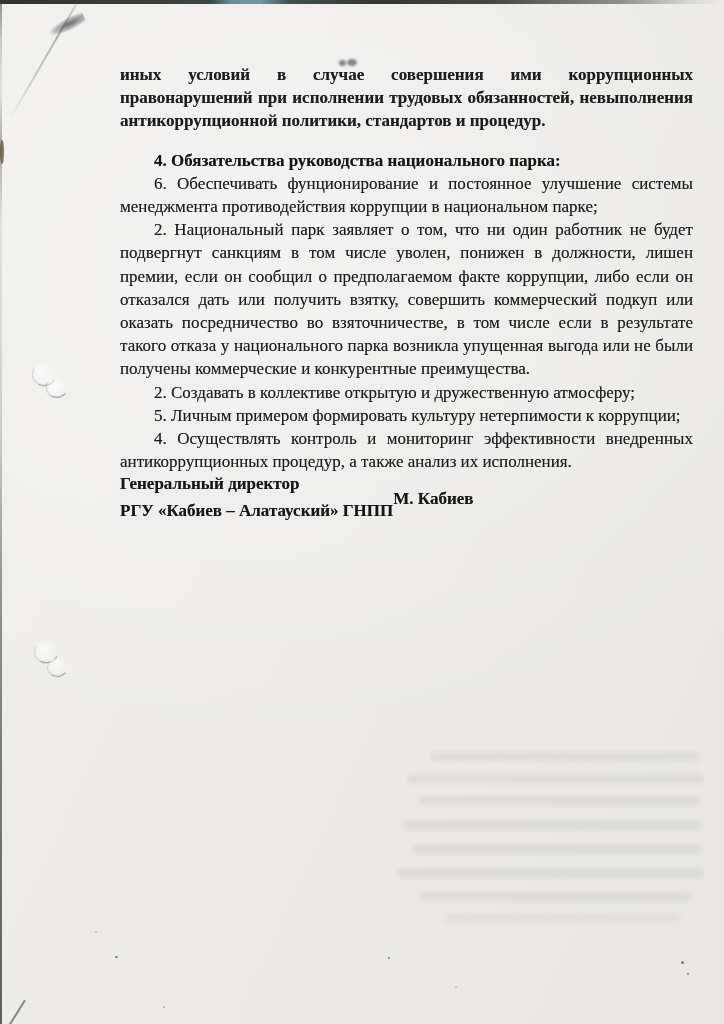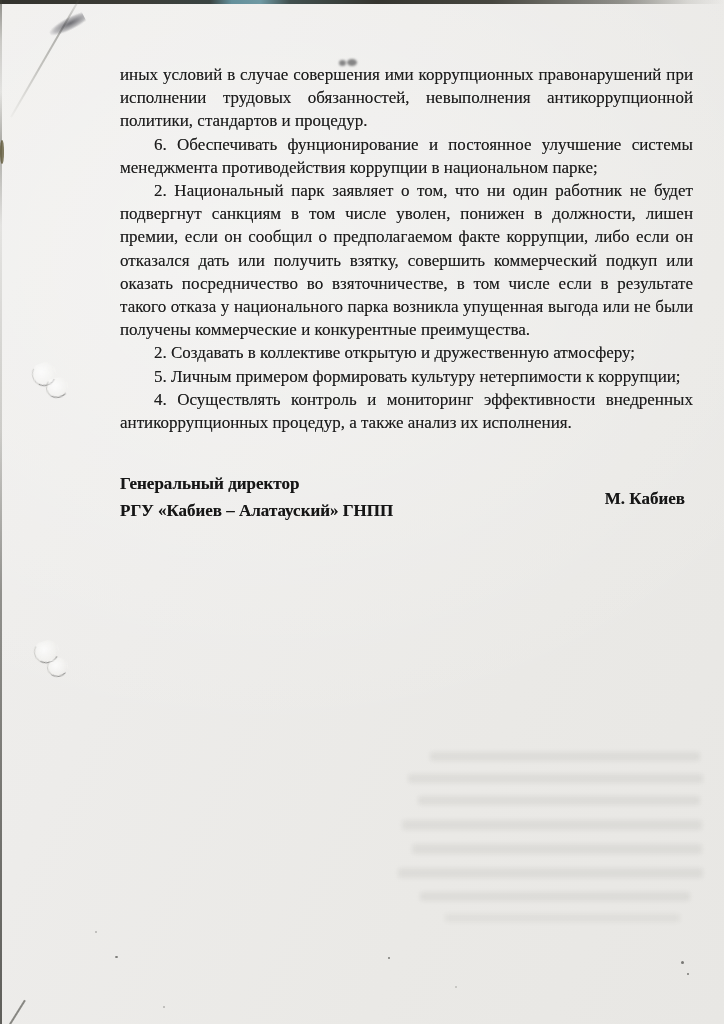--- a/index.html
+++ b/index.html
@@ -103,33 +103,33 @@
 
   
   .textblock {
     position: absolute; left: 120px; top: 63px; width: 573px;
     font-size: 17px; line-height: 23.2px;
     color: #1d1d1d;
     text-align: justify;
     text-shadow: 0 0 0.4px rgba(35,35,35,0.55);
   }
   .textblock p { margin: 0; }
-  .para-cont { text-indent: 0; }
+  .para-cont { text-indent: 0; font-weight: bold; }
   .section-heading {
     margin-top: 16px !important;
     text-indent: 34px;
     font-weight: 700;
     color: #141414;
     text-align: left;
   }
   .list-item { text-indent: 34px; }
 
   .signature {
     position: absolute; left: 120px; top: 470px; width: 573px;
-    display: flex; justify-content: space-between; align-items: flex-start;
+    display: flex; align-items: flex-start;
     font-weight: 700; font-size: 17px; color: #161616;
     text-shadow: 0 0 0.4px rgba(25,25,25,0.55);
   }
   .sig-left div { line-height: 27px; }
   .sig-name { margin-top: 19px; padding-right: 8px; white-space: nowrap; }
 </style>
 </head>
 <body>
 
 <div class="scan-page">
@@ -160,20 +160,21 @@
   <div class="bleed-row br2"></div>
   <div class="bleed-row br3"></div>
   <div class="bleed-row br4"></div>
   <div class="bleed-row br5"></div>
   <div class="bleed-row br6"></div>
   <div class="bleed-row br7"></div>
   <div class="bleed-row br8"></div>
 
   <div class="textblock">
     <p class="para-cont">иных условий в случае совершения ими коррупционных правонарушений при исполнении  трудовых обязанностей,  невыполнения антикоррупционной политики, стандартов и процедур.</p>
+    <p class="section-heading">4. Обязательства руководства национального парка:</p>
     <p class="list-item">6. Обеспечивать фунционирование и постоянное улучшение системы менеджмента противодействия коррупции в национальном парке;</p>
     <p class="list-item">2. Национальный парк заявляет о том, что ни один работник не будет подвергнут санкциям в том числе уволен, понижен в должности, лишен премии, если он сообщил о предполагаемом факте коррупции, либо если он отказался дать или получить взятку, совершить коммерческий подкуп или оказать посредничество во взяточничестве, в том числе если в результате такого отказа у национального парка  возникла упущенная выгода или не были получены коммерческие и конкурентные преимущества.</p>
     <p class="list-item">2. Создавать в коллективе открытую и дружественную атмосферу;</p>
     <p class="list-item">5. Личным примером формировать культуру нетерпимости к коррупции;</p>
     <p class="list-item">4. Осуществлять контроль и мониторинг эффективности внедренных антикоррупционных процедур, а также анализ их исполнения.</p>
   </div>
 
   <div class="signature">
     <div class="sig-left">
       <div>Генеральный директор</div>

